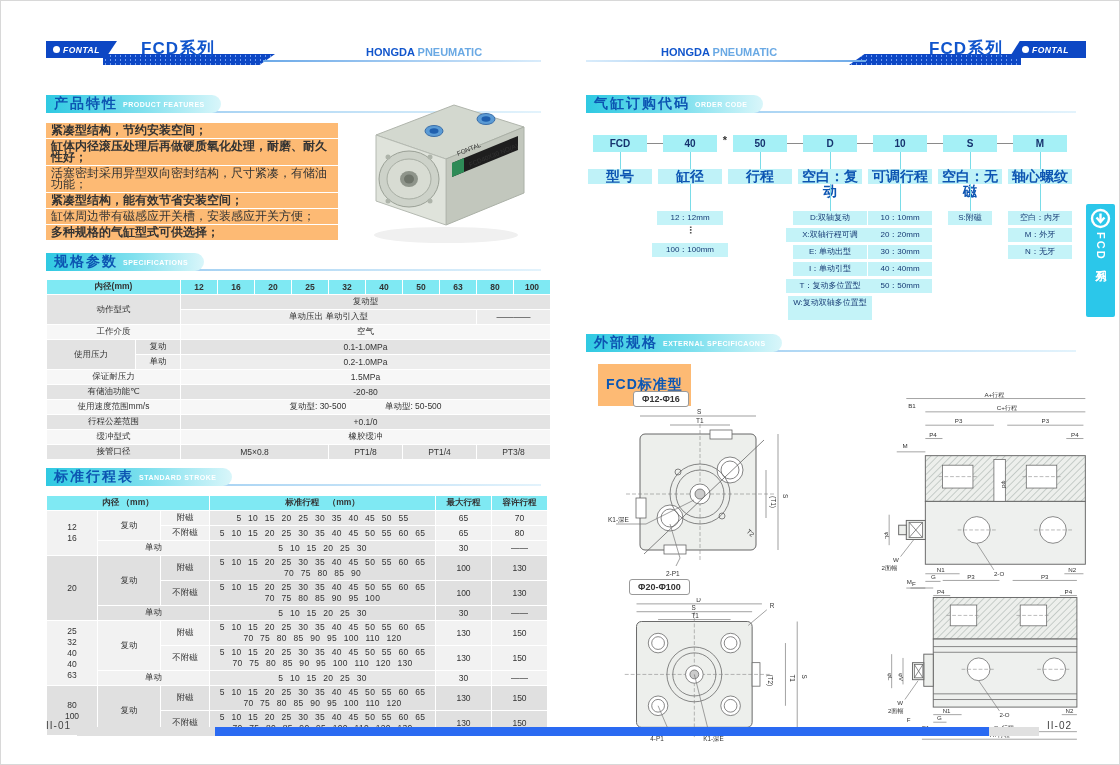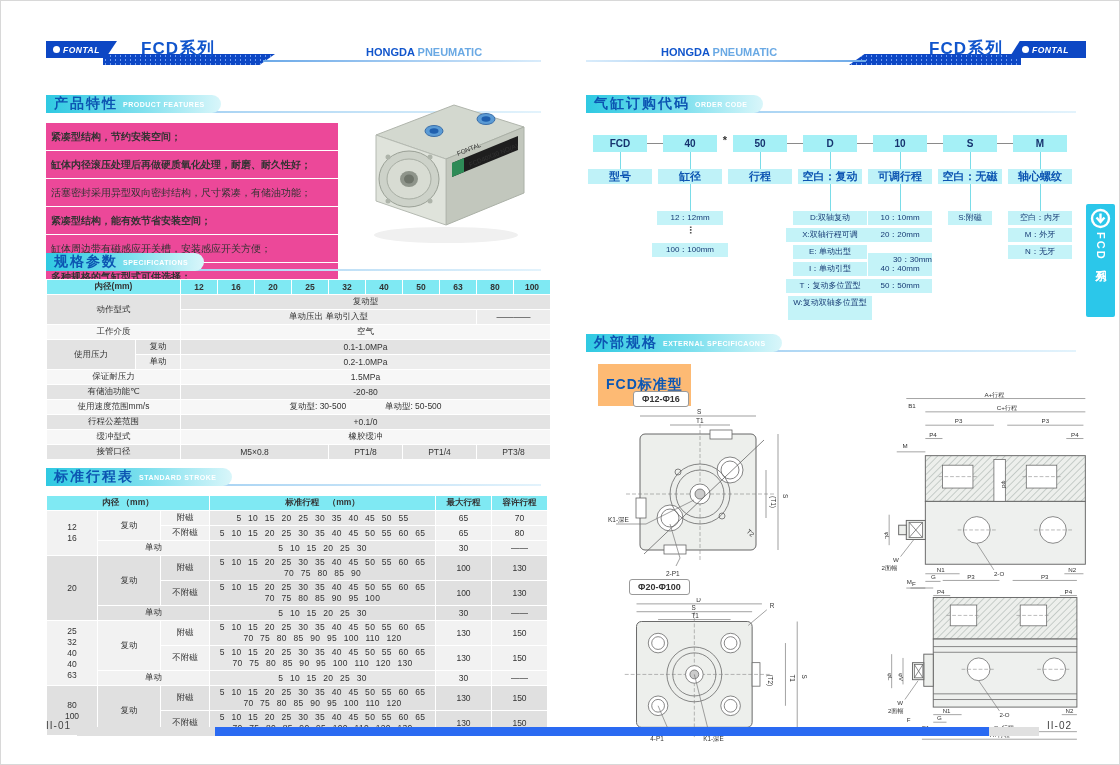--- a/index.html
+++ b/index.html
@@ -25,42 +25,42 @@
   
   .sec-line{position:absolute;height:2px;background:linear-gradient(90deg,#8cc4ef,#e3f3fc);}
   .sec-hdr{position:absolute;height:18px;display:flex;align-items:center;padding:0 16px 0 8px;
            background:linear-gradient(90deg,#2fc9e2 0%,#7fe0ee 55%,#d9f6fa 100%);
            border-radius:0 14px 14px 0;z-index:2;}
   .sec-hdr .zh{font-weight:bold;color:#0c55b2;font-size:14px;letter-spacing:2px;white-space:nowrap;}
   .sec-hdr .en{color:#fff;font-size:7px;font-weight:bold;margin-left:5px;letter-spacing:.5px;white-space:nowrap;}
 
   
   .feat{position:absolute;left:45px;width:292px;}
-  .feat .row{background:#ec4899;margin-bottom:1px;padding:8px 5px;font-size:10px;line-height:11px;color:#333;}
+  .feat .row{background:#fdba74;margin-bottom:1px;padding:2px 5px;font-size:12px;line-height:11px;color:#333;}
   .feat .row.b{font-weight:bold;}
 
   
   table.tbl{position:absolute;border-collapse:separate;border-spacing:1px;background:#fff;
             table-layout:fixed;font-size:8.5px;color:#333;}
   table.tbl td{padding:1px 2px;text-align:center;vertical-align:middle;height:11px;overflow:hidden;}
   table.tbl tr.hd td{background:#7fe9f3;font-weight:bold;}
   tr.rA td{background:#e3e3e3;}
   tr.rB td{background:#ededed;}
   tr.rC td{background:#f7f7f7;}
   tr.gA td{background:#f2f2f2;}
   tr.gA td.st{background:#e7e7e7;}
   tr.gB td{background:#e0e0e0;}
   td.st{text-align:left;padding:1px 6px;word-spacing:4px;line-height:11px;letter-spacing:.3px;}
   td.pre{white-space:pre-line;line-height:11px;}
 
   
   .code-box{position:absolute;top:134px;width:54px;height:17px;background:#a5f0f6;color:#16336e;
             font-weight:bold;font-size:10px;text-align:center;line-height:17px;}
   .lab-box{position:absolute;top:168px;width:64px;height:15px;background:#bff2f8;color:#0d55b2;
-           font-size:11px;font-weight:bold;text-align:center;line-height:15px;}
+           font-size:14px;font-weight:bold;text-align:center;line-height:15px;}
   .opt{position:absolute;background:#c4f3f8;color:#163a74;font-size:8px;text-align:center;
        padding:2px 0;line-height:10px;box-sizing:border-box;}
   .hline{position:absolute;top:142px;width:16px;height:1px;background:#8a8a8a;}
   .vline{position:absolute;width:1px;background:#7adce8;}
   .star{position:absolute;top:133px;width:16px;text-align:center;font-weight:bold;color:#333;font-size:11px;}
   .dots{position:absolute;color:#555;font-size:9px;font-weight:bold;}
 
   
   .model-box{position:absolute;background:#fdba74;color:#0b57b5;font-weight:bold;font-size:14px;
              padding:12px 8px;letter-spacing:1px;}
@@ -393,21 +393,21 @@
 
   <div class="opt" style="left:792px;top:210px;width:74px;">D:双轴复动</div>
   <div class="opt" style="left:785px;top:227px;width:88px;">X:双轴行程可调</div>
   <div class="opt" style="left:792px;top:244px;width:74px;">E: 单动出型</div>
   <div class="opt" style="left:792px;top:261px;width:74px;">I：单动引型</div>
   <div class="opt" style="left:785px;top:278px;width:88px;">T：复动多位置型</div>
   <div class="opt" style="left:787px;top:295px;width:84px;height:24px;">W:复动双轴多位置型</div>
 
   <div class="opt" style="left:867px;top:210px;width:64px;">10：10mm</div>
   <div class="opt" style="left:867px;top:227px;width:64px;">20：20mm</div>
-  <div class="opt" style="left:867px;top:252px;width:64px;text-align:right;">30：30mm</div>
+  <div class="opt" style="left:867px;top:244px;width:64px;">30：30mm</div>
   <div class="opt" style="left:867px;top:261px;width:64px;">40：40mm</div>
   <div class="opt" style="left:867px;top:278px;width:64px;">50：50mm</div>
 
   <div class="opt" style="left:947px;top:210px;width:44px;">S:附磁</div>
 
   <div class="opt" style="left:1007px;top:210px;width:64px;">空白：内牙</div>
   <div class="opt" style="left:1007px;top:227px;width:64px;">M：外牙</div>
   <div class="opt" style="left:1007px;top:244px;width:64px;">N：无牙</div>
 
   <div class="sec-line" style="left:585px;top:349px;width:490px;"></div>

